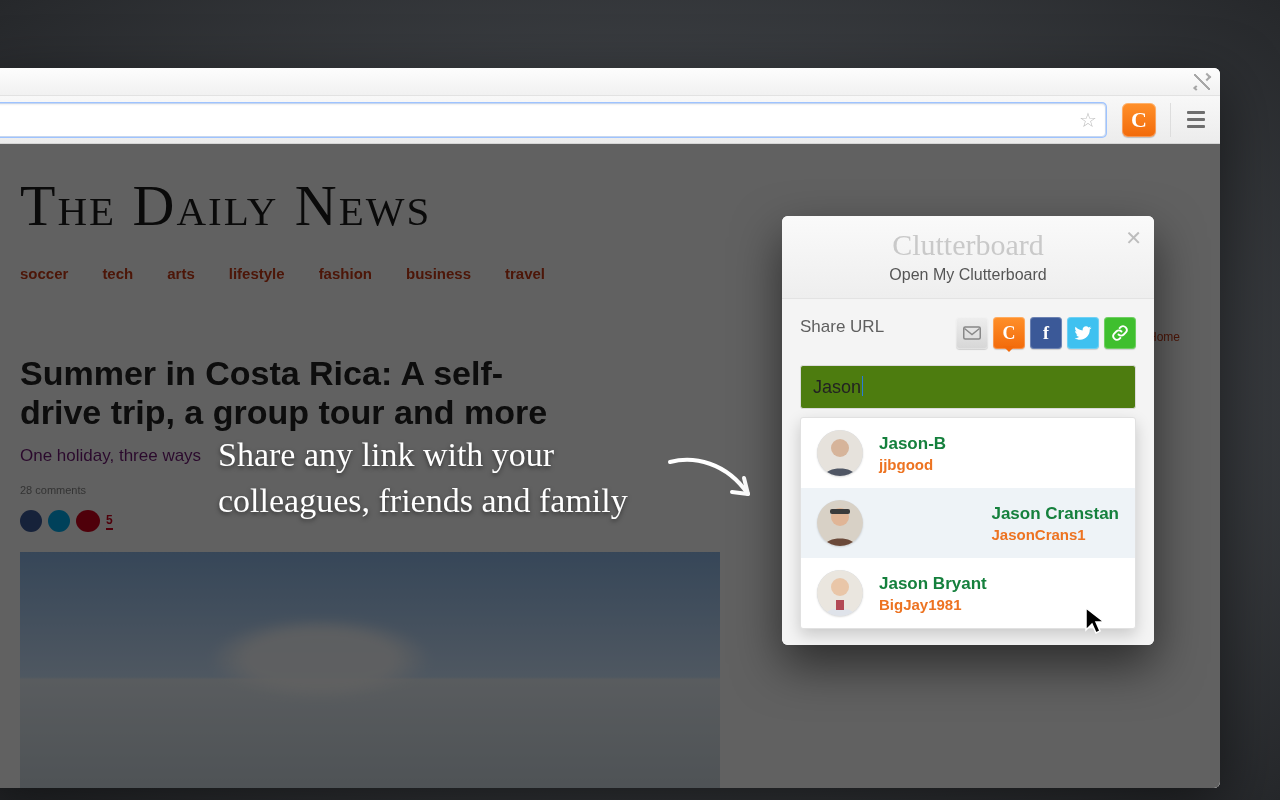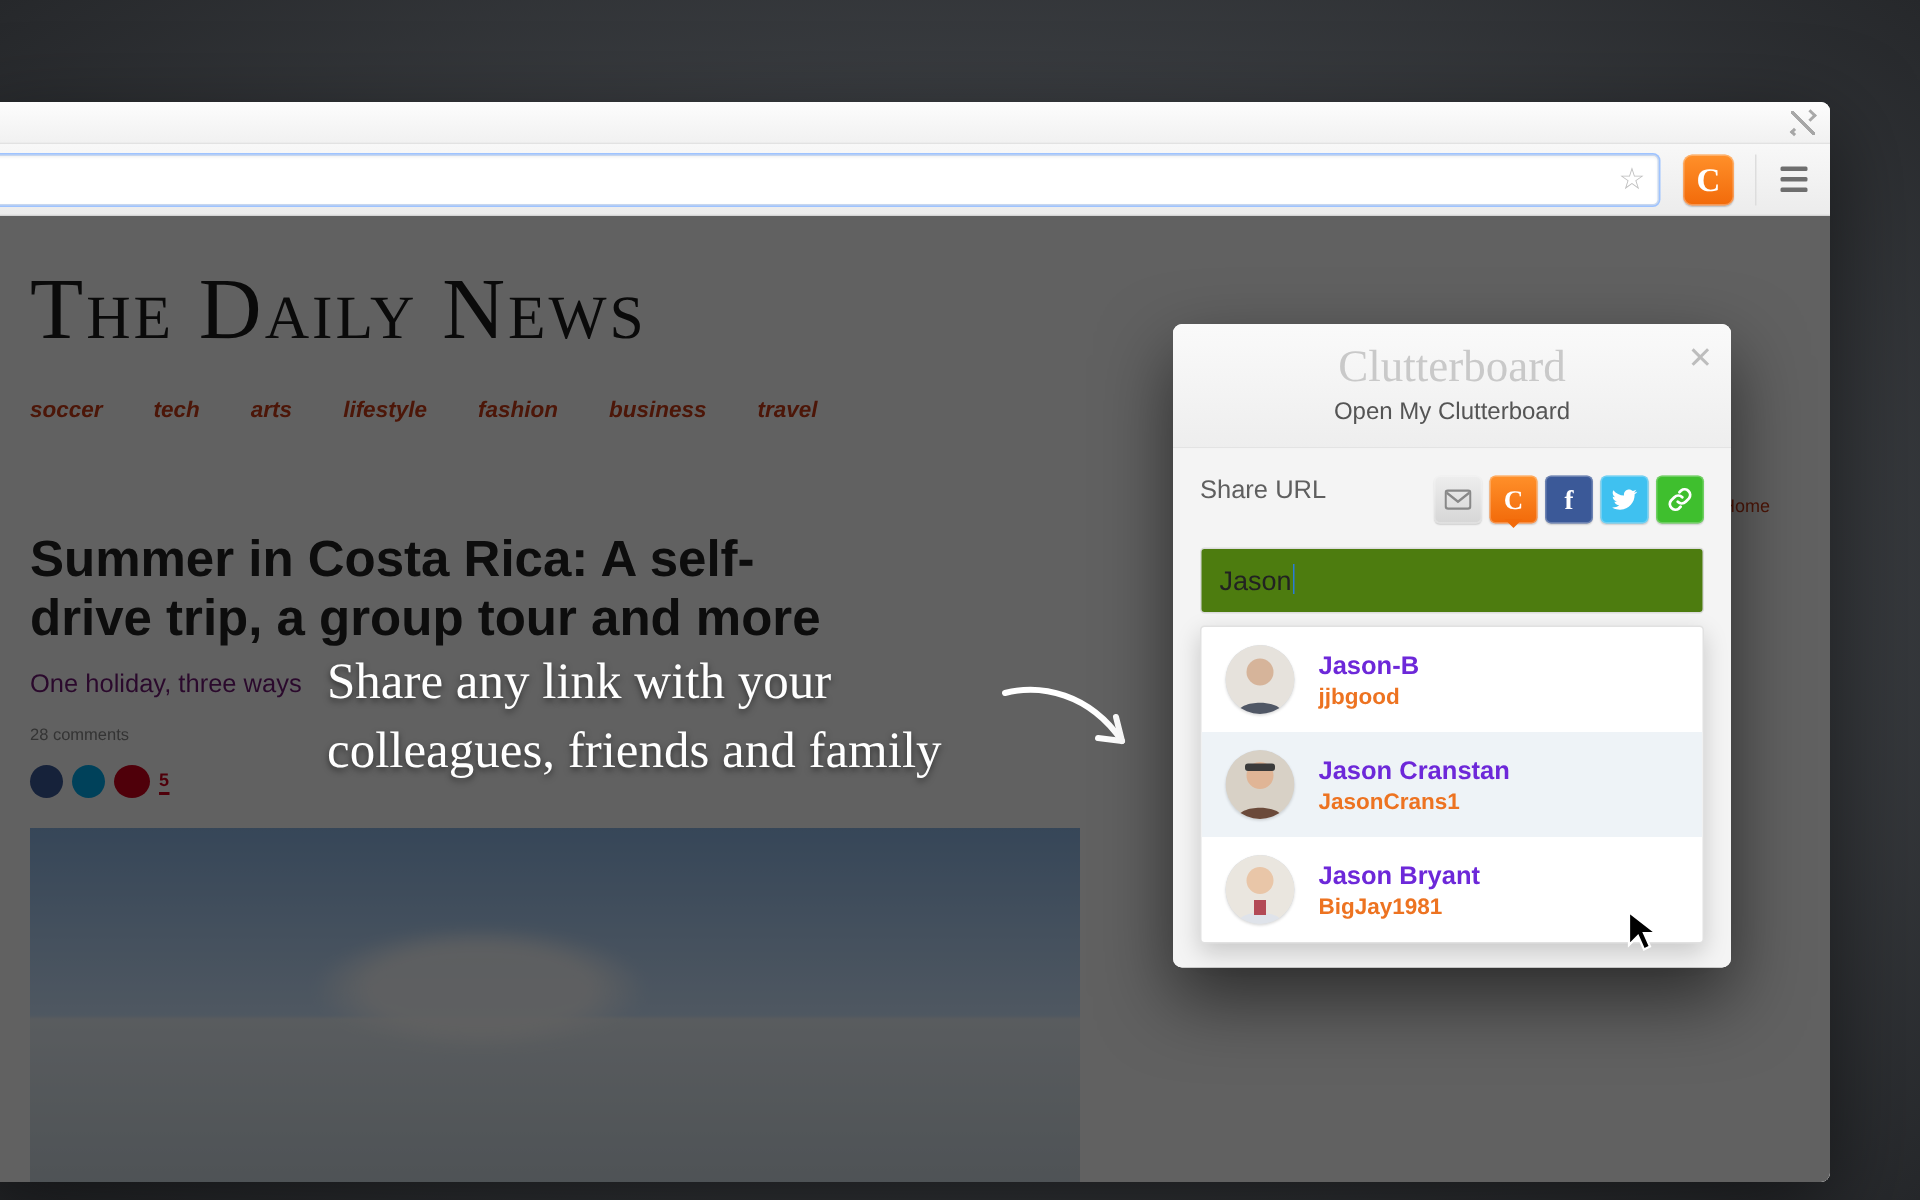--- a/index.html
+++ b/index.html
@@ -96,21 +96,21 @@
   }
 
   .masthead {
     font-family: "Trajan Pro","Times New Roman",serif;
     font-size: 58px; letter-spacing: 2px;
     color:#1b1b1b;
     font-variant: small-caps;
   }
   .nav {
     margin-top: 26px;
-    display:flex; gap:34px; color:#c93a15; font-weight:600; font-size:15px;font-style:italic;
+    display:flex; gap:34px; color:#c93a15; font-weight:600; font-size:15px;
   }
   .crumb { margin-top:48px; font-size:12px; color:#c93a15;text-align:right; }
   .headline{
     margin-top:10px; font-size:34px; font-weight:700; max-width:560px; line-height:1.15;
   }
   .sub { margin-top:14px; color:#701a75; font-size:17px;}
   .meta { margin-top:18px; color:#888; font-size:11px;}
   .social{
     margin-top:14px; display:flex; gap:6px; align-items:center;
   }
@@ -209,29 +209,29 @@
   .dropdown{
     margin-top:8px; background:#fff;
     border:1px solid #e1e1e1; border-radius:3px;
     box-shadow: 0 6px 16px rgba(0,0,0,.18);
     overflow:hidden;
   }
   .row{
     display:flex; align-items:center; gap:16px;
     padding:12px 16px;
   }
-  .row.hover{ background:#eef3f7;}
+  .row.hover{ background:#eef3f7;justify-content:space-between;}
   .avatar{
     width:46px; height:46px; border-radius:50%;
     background:#d7dbe0; display:flex;align-items:center;justify-content:center;
     overflow:hidden;
     box-shadow: 0 1px 2px rgba(0,0,0,.15);
   }
   .avatar svg{width:46px;height:46px;}
-  .names .n1{ font-weight:700; font-size:17px; color:#6d28d9;}
+  .names .n1{ font-weight:700; font-size:17px; color:#15803d;}
   .names .n2{ color:#ed7321; font-size:15px; font-weight:600; margin-top:2px;}
   .cursor{
     position:absolute; left:1084px; top:606px; z-index:6;
   }
 </style>
 </head>
 <body>
 
 <div class="browser">
   <div class="titlebar">

